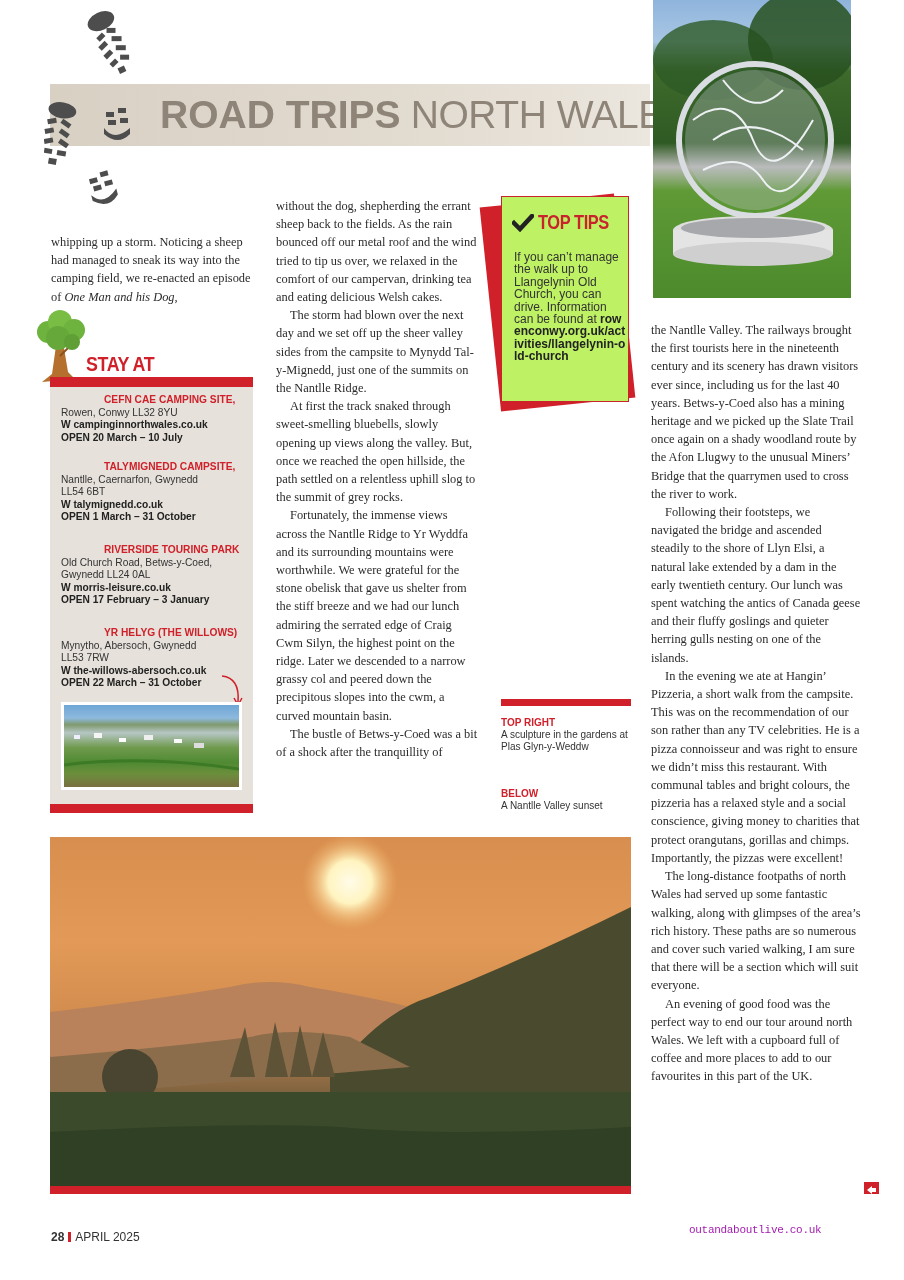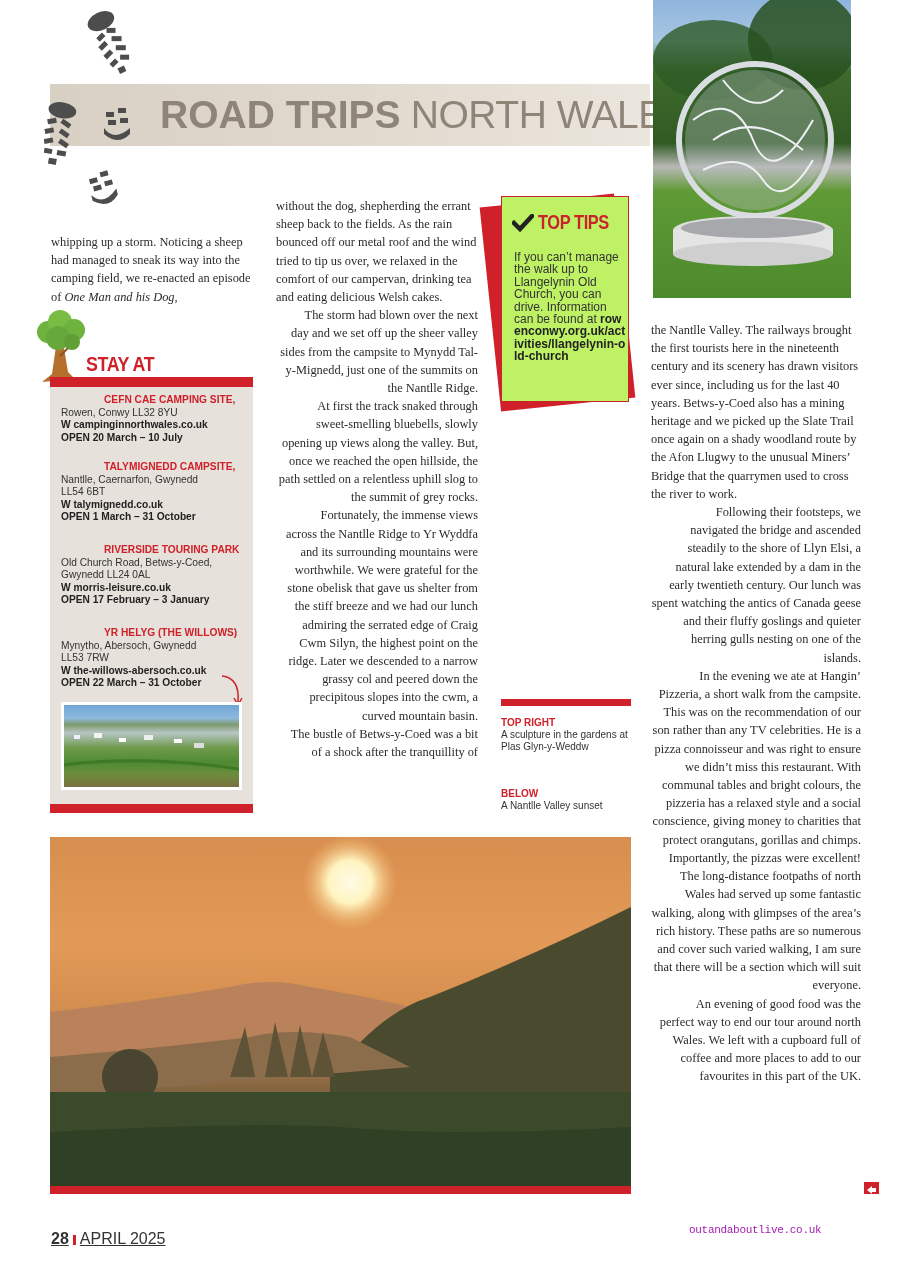--- a/index.html
+++ b/index.html
@@ -7,21 +7,21 @@
   .abs { position:absolute; }
   
   .header-band { left:50px; top:84px; width:600px; height:62px; background:linear-gradient(90deg,#d9d0c4 0%, #e2dbd0 60%, #ebe6de 100%); }
   .header-title { left:160px; top:92px; font-family:"Liberation Sans", sans-serif; font-size:39px; color:#8e8478; letter-spacing:-0.5px; white-space:nowrap; line-height:46px; }
   .header-title b { font-weight:900; letter-spacing:0px; }
   .header-title span.light { font-weight:400; }
   .boot { fill:#4d4d4d; }
   
   .col { font-size:12.4px; line-height:18.2px; color:#2b2b2b; }
   .col p { margin:0; }
-  .col p.ind { text-indent:14px;text-align:right; }
+  .col p.ind { text-indent:14px; }
   .col i { font-style:italic; }
   
   .stay-title { left:86px; top:352px; font-family:"Liberation Sans", sans-serif; font-weight:700; font-size:21px; color:#d0202a; letter-spacing:-0.5px; transform:scaleX(0.85); transform-origin:left; }
   .stay-bar { left:50px; top:377px; width:203px; height:10px; background:#d0202a; }
   .stay-box { left:50px; top:387px; width:203px; height:418px; background:#e6e1da; }
   .stay-bottom { left:50px; top:804px; width:203px; height:9px; background:#d0202a; }
   .site { font-family:"Liberation Sans", sans-serif; font-size:10.2px; line-height:12.6px; color:#333; }
   .site .name { color:#d0202a; font-weight:700;margin-left:43px; }
   .site .web, .site .open { font-weight:700; color:#222; }
   .thumb { left:61px; top:702px; width:181px; height:88px; border:3px solid #fff; background:linear-gradient(180deg,#6fa6d6 0%, #8db9dd 16%, #7f9a6e 24%, #b6c6c4 34%, #6f9a4d 52%, #4f8a32 70%, #6b8e3c 84%, #7a7040 100%); box-sizing:border-box; overflow:hidden; }
@@ -33,21 +33,21 @@
   .tips-body b { color:#222; }
   
   .cap-bar { left:501px; top:699px; width:130px; height:7px; background:#d0202a; }
   .caption { font-family:"Liberation Sans", sans-serif; font-size:10px; line-height:12.2px; color:#333; }
   .caption .lbl { color:#d0202a; font-weight:700; display:block; }
   
   .sculpture { left:653px; top:0px; width:198px; height:298px; overflow:hidden; background:linear-gradient(180deg,#8fb4dc 0%, #a9c7e4 14%, #3e6a2c 24%, #2f5a23 48%, #b9b9b6 56%, #5f9a36 64%, #4c8a2c 100%); }
   .sunset { left:50px; top:837px; width:581px; height:349px; overflow:hidden; background:linear-gradient(180deg,#d88e4e 0%, #e39a58 30%, #cf8a4c 55%, #8d6a43 70%, #4c4a30 85%, #33402a 100%); }
   .sunset-bar { left:50px; top:1186px; width:581px; height:8px; background:#d0202a; }
   
-  .footer-left { left:51px; top:1230px; font-family:"Liberation Sans", sans-serif; font-size:16px; color:#333; white-space:nowrap;text-decoration:underline; }
+  .footer-left { left:51px; top:1230px; font-family:"Liberation Sans", sans-serif; font-size:12px; color:#333; white-space:nowrap; }
   .footer-left b { font-weight:900; }
   .footer-sep { display:inline-block; width:3px; height:10px; background:#d0202a; margin:0 4px; vertical-align:-1px; }
   .footer-right { left:689px; top:1224px; font-family:Liberation Mono, monospace; font-size:11px; color:#a21caf; white-space:nowrap; letter-spacing:-0.3px; }
   .end-mark { left:864px; top:1182px; width:15px; height:12px; background:#d0202a; }
 </style>
 </head>
 <body>
 
 <div class="abs header-band"></div>
 

